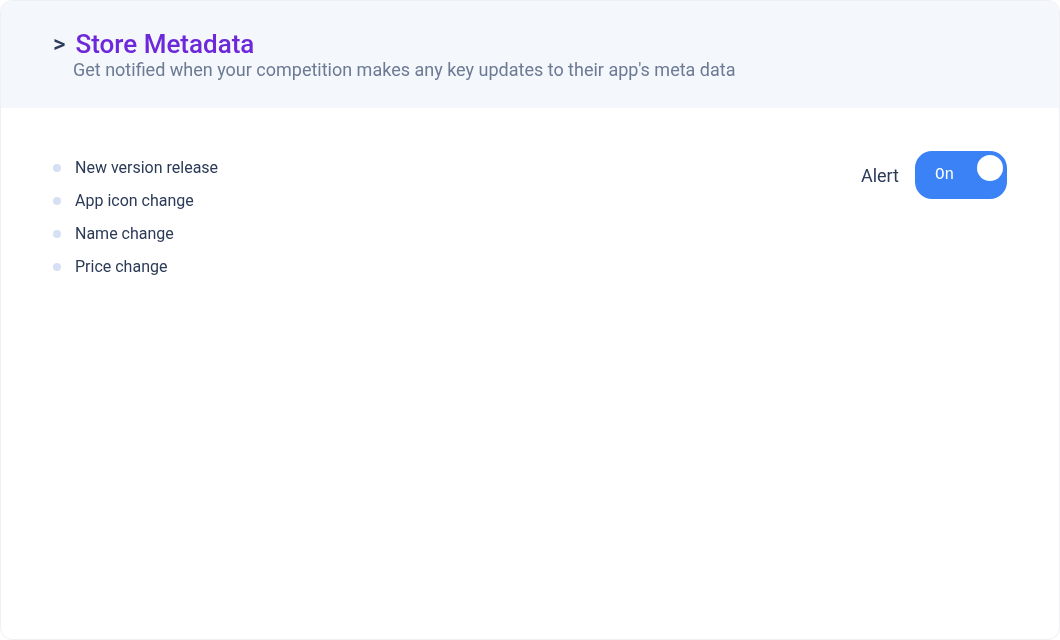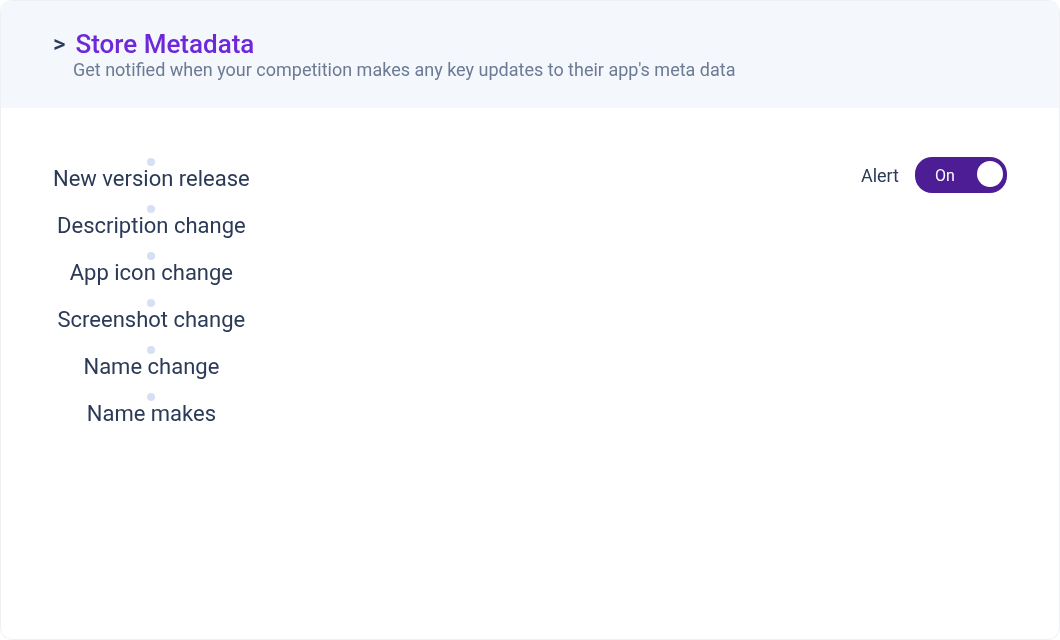--- a/index.html
+++ b/index.html
@@ -47,24 +47,24 @@
       display: flex;
       justify-content: space-between;
       padding: 50px 52px 0 52px;
     }
     .list {
       list-style: none;
     }
     .list li {
       display: flex;
       align-items: center;
+      gap: 14px;
       margin-bottom: 14px;
-      font-size: 22px;
+      font-size: 16px;
       color: #2b3a57;
-      flex-direction: column;
     }
     .bullet {
       width: 8px;
       height: 8px;
       border-radius: 50%;
       background: #d6e0f5;
       flex-shrink: 0;
     }
     .alert-control {
       display: flex;
@@ -73,26 +73,27 @@
       height: 34px;
       justify-content: center;
     }
     .alert-label {
       font-size: 18px;
       color: #2b3a57;
     }
     .toggle {
       position: relative;
       width: 92px;
-      height: 36px;
-      background: #4c1d95;
+      height: 48px;
+      background: #3b82f6;
       border-radius: 17px;
       cursor: pointer;
       display: flex;
       align-items: center;
+      font-family: Liberation Mono, monospace;
     }
     .toggle-text {
       color: #ffffff;
       font-size: 16px;
       margin-left: 20px;
     }
     .toggle-knob {
       position: absolute;
       right: 4px;
       top: 4px;
@@ -114,37 +115,29 @@
 </div>
 
 <div class="content">
   <ul class="list">
     <li>
       <span class="bullet"></span>
       <span>New version release</span>
     </li>
     <li>
       <span class="bullet"></span>
-      <span>Description change</span>
-    </li>
-    <li>
-      <span class="bullet"></span>
       <span>App icon change</span>
-    </li>
-    <li>
-      <span class="bullet"></span>
-      <span>Screenshot change</span>
     </li>
     <li>
       <span class="bullet"></span>
       <span>Name change</span>
     </li>
     <li>
       <span class="bullet"></span>
-      <span>Name makes</span>
+      <span>Price change</span>
     </li>
   </ul>
 
   <div class="alert-control">
     <span class="alert-label">Alert</span>
     <div class="toggle">
       <span class="toggle-text">On</span>
       <span class="toggle-knob"></span>
     </div>
   </div>

